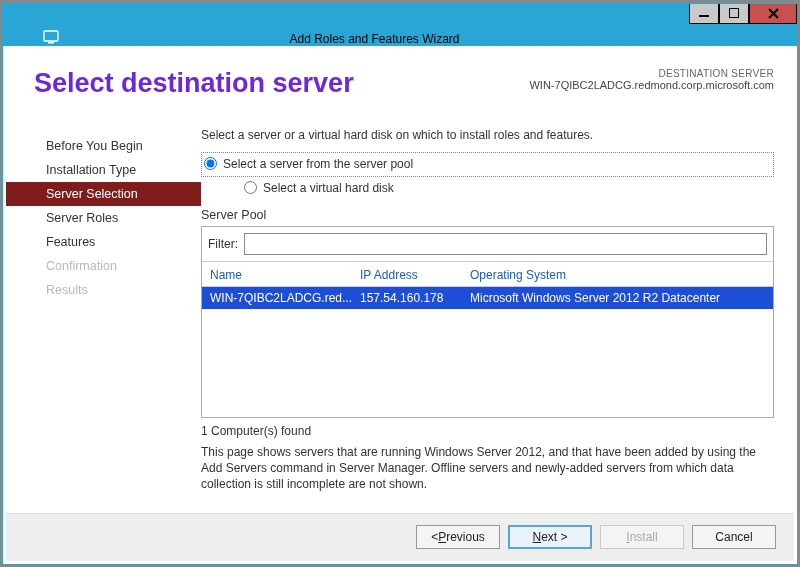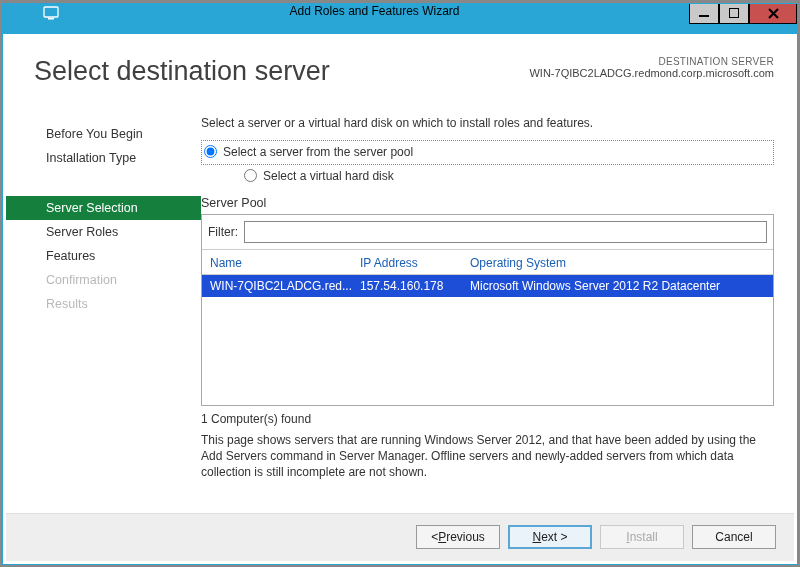--- a/index.html
+++ b/index.html
@@ -3,21 +3,21 @@
 <meta charset="utf-8">
 <style>
   * { box-sizing: border-box; margin: 0; padding: 0; font-family: "Segoe UI", Arial, sans-serif; }
   body { background: #888; display: flex; align-items: center; justify-content: center; height: 567px; width: 800px; }
   .window {
     width: 796px; height: 562px; background: #fff;
     border: 1px solid #2aa6d6; position: relative;
     display: flex; flex-direction: column;
   }
   .titlebar {
-    height: 30px; background: #2aa6d6; display: flex; align-items: flex-start;
+    height: 42px; background: #2aa6d6; display: flex; align-items: flex-end;
     flex-shrink: 0;
     padding-left: 33px;
   }
   .titlebar .sysicon {
     width: 18px; height: 18px; margin-left: 6px;
     display:flex; align-items:center; justify-content:center;
   }
   .titlebar .title {
     flex: 1; text-align: center; color: #000; font-size: 12px;
     font-weight: 400;
@@ -31,32 +31,32 @@
   }
   .winbtn.close { background: #c8504f; width: 48px; }
   .winbtn svg { display:block; }
 
   .content { flex: 1; background: #fff; display: flex; flex-direction: column; padding: 0; border: 3px solid #fff; border-top:none; }
   .inner { flex:1; background:#fff;  display:flex; flex-direction:column; }
   .header {
     display: flex; padding: 22px 20px 0 28px; height: 78px;
   }
   .header h1 {
-    font-size: 27px; font-weight: 400; color: #404040; flex:1;
+    font-size: 27px; font-weight: 700; color: #6d28d9; flex:1;
   }
   .dest { text-align: right; font-size: 11px; color: #555; }
   .dest .lbl { font-size: 10px; color:#666; letter-spacing: 0.3px;}
   .dest .srv { font-size: 11px; color:#444; }
 
   .body { flex:1; display:flex; padding: 0 20px 0 0px; overflow:hidden;}
   .nav { width: 195px; padding-top: 10px; }
   .nav-item {
     padding: 5px 0 5px 40px; font-size: 12.5px; color: #333; cursor: pointer;
   }
-  .nav-item.active { background: #15803d; color: #fff; margin-top: 26px; }
+  .nav-item.active { background: #7f1d1d; color: #fff; }
   .nav-item.disabled { color: #b8b8b8; }
 
   .main { flex:1; padding-top: 4px; font-size: 12px; color:#333; display:flex; flex-direction:column;}
   .intro { margin-bottom: 10px; font-size: 12px; color:#333;}
   .radiorow { display:flex; align-items:center; margin: 3px 0; font-size:12px;}
   .radiorow input { margin-right: 6px; }
   .radiobox { border:1px dotted #888; padding:1px 2px 2px 2px; margin-bottom:1px;}
   .pool-label { margin-top:10px; font-size:12.5px; color:#333; margin-bottom:4px;}
   .pool {
     border:1px solid #a9a9a9;  display:flex; flex-direction:column;

